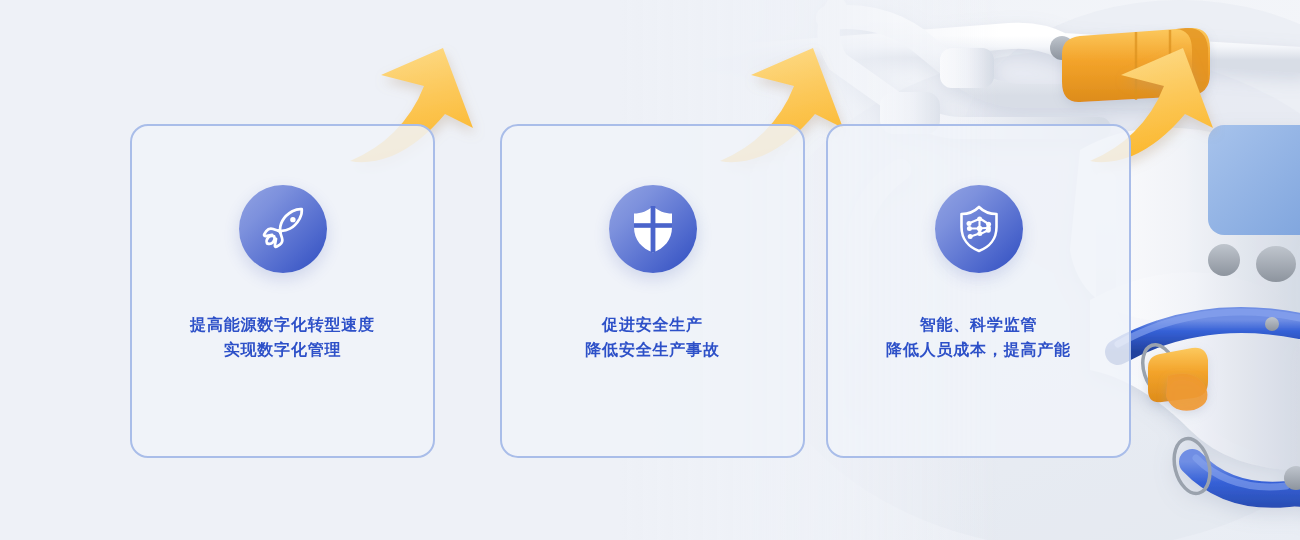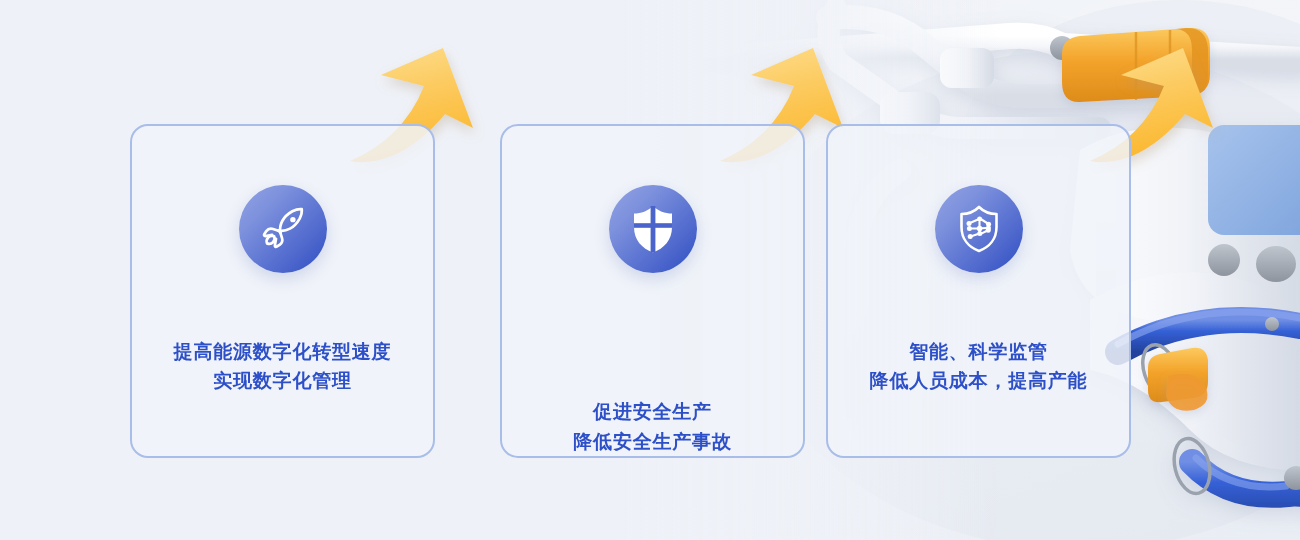--- a/index.html
+++ b/index.html
@@ -65,43 +65,43 @@
     height: 334px;
     box-sizing: border-box;
     border: 2px solid #a9bde9;
     border-radius: 18px;
     background: rgba(240,243,249,0.86);
     display: flex;
     flex-direction: column;
     align-items: center;
   }
   .card-1 { left: 130px; }
-  .card-2 { left: 500px; justify-content: space-between; }
+  .card-2 { left: 500px; }
   .card-3 { left: 826px; }
 
   .icon-badge {
     position: relative;
     margin-top: 59px;
     width: 88px;
     height: 88px;
     border-radius: 50%;
     background: linear-gradient(135deg, #93a4e3 0%, #7d91dd 28%, #4e68cd 72%, #2f4ec0 100%);
     display: flex;
     align-items: center;
     justify-content: center;
     box-shadow: 0 6px 16px rgba(60,85,180,0.18);
   }
   .icon-badge svg { display: block; }
 
   .card-text {
-    margin-top: 64px;
+    margin-top: 40px;
     width: 100%;
     text-align: center;
     color: #2d50c8;
-    font-size: 19px;
+    font-size: 16px;
     font-weight: bold;
     line-height: 1.55;
     letter-spacing: 0.8px;
     white-space: pre-line;
   }
 </style>
 </head>
 <body>
 
 <div class="stage">

